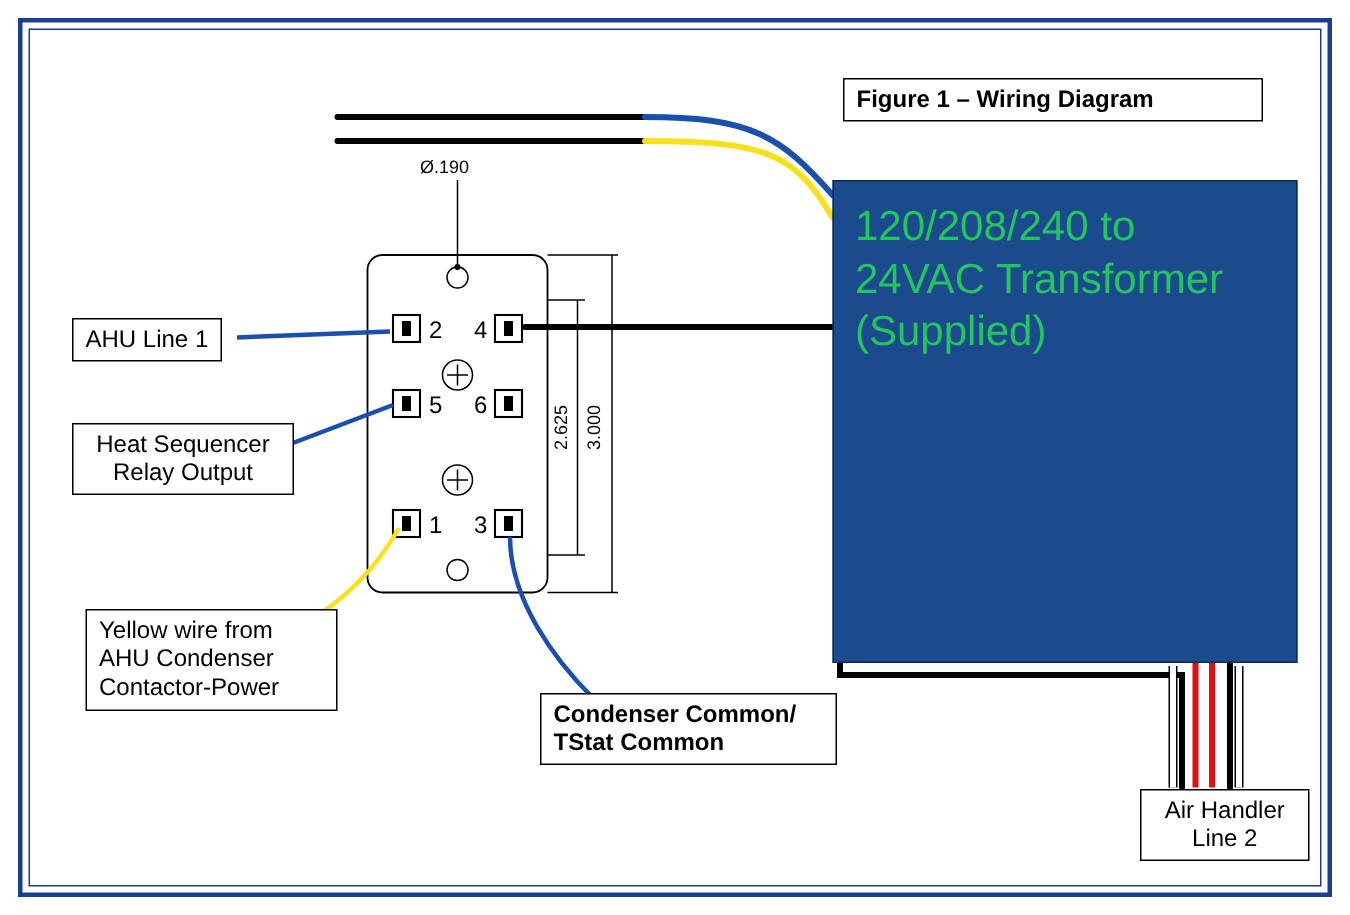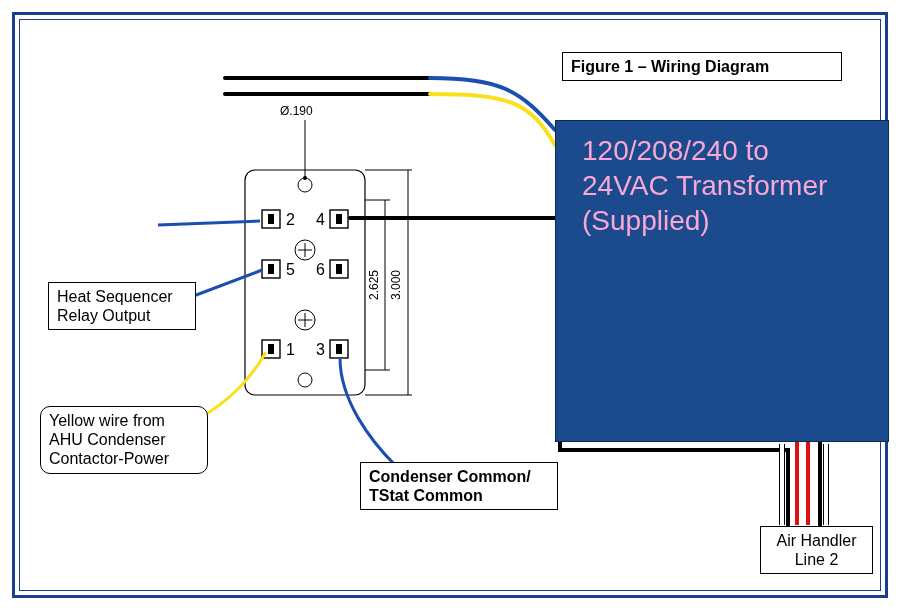--- a/index.html
+++ b/index.html
@@ -1,21 +1,21 @@
 <!DOCTYPE html>
 <html><head>
 <meta charset="utf-8">
 <style>
   html,body{margin:0;padding:0;width:900px;height:610px;font-family:Arial,Helvetica,sans-serif;}
   .canvas{position:relative;width:900px;height:610px;background:#fff;box-sizing:border-box;}
   .outer-border{position:absolute;left:12px;top:12px;right:12px;bottom:12px;border:3px solid #1a3d8f;}
   .inner-border{position:absolute;left:19px;top:19px;right:19px;bottom:19px;border:1px solid #1a3d8f;}
   .label-box{position:absolute;background:#fff;border:1px solid #000;font-size:16px;line-height:1.2;padding:4px 8px;}
   .label-box.bold{font-weight:bold;}
-  .transformer{position:absolute;background:#1b4b8c;border:1px solid #0d2a4f;color:#f9a8d4;font-size:28px;line-height:1.25;padding:12px 26px;text-align:left;}
+  .transformer{position:absolute;background:#1b4b8c;border:1px solid #0d2a4f;color:#22c55e;font-size:28px;line-height:1.25;padding:12px 14px;text-align:left;}
   svg.overlay{position:absolute;left:0;top:0;width:900px;height:610px;pointer-events:none;}
   .relay-body{fill:#fff;stroke:#000;stroke-width:1.2;}
   .pin{fill:#fff;stroke:#000;stroke-width:1.4;}
   .pin-lbl{font:16px Arial;fill:#000;}
   .dim-lbl{font:12px Arial;fill:#000;}
   .dim-line{stroke:#000;stroke-width:1;}
   .wire-black{stroke:#000;stroke-width:4;fill:none;stroke-linecap:round;}
   .wire-blue{stroke:#1a4fb0;stroke-width:4;fill:none;stroke-linecap:round;}
   .wire-yellow{stroke:#f8e11a;stroke-width:4;fill:none;stroke-linecap:round;}
   .wire-red{stroke:#d11;stroke-width:4;fill:none;}
@@ -111,24 +111,25 @@
     <line class="callout-blue" x1="158" y1="225" x2="260" y2="221"></line>
     <line class="callout-blue" x1="183" y1="300" x2="262" y2="270"></line>
     <path class="callout-yellow" d="M200 418 C230 400 250 380 266 352"></path>
     <path class="callout-blue" d="M340 358 C340 400 370 440 395 465"></path>
 
   </svg>
 
   <div class="label-box bold" style="left:562px;top:52px;width:262px;">Figure 1 – Wiring Diagram</div>
 
 
+  <div class="label-box" style="left:48px;top:212px;">AHU Line 1</div>
 
-  <div class="label-box" style="left:48px;top:282px;width:130px;">Heat Sequencer Relay Output</div>
+  <div class="label-box" style="left:48px;top:282px;width:130px;text-align:center;">Heat Sequencer Relay Output</div>
 
-  <div class="label-box" style="left:40px;top:406px;width:150px;border-radius:10px;">Yellow wire from AHU Condenser Contactor-Power</div>
+  <div class="label-box" style="left:57px;top:406px;width:150px;">Yellow wire from AHU Condenser Contactor-Power</div>
 
   <div class="label-box" style="left:360px;top:462px;width:180px;font-weight:bold;">Condenser Common/ TStat Common</div>
 
   <div class="label-box" style="left:760px;top:526px;width:95px;text-align:center;">Air Handler Line 2</div>
 
   <div class="transformer" style="left:555px;top:120px;width:280px;height:296px;">120/208/240 to 24VAC Transformer (Supplied)</div>
 
 </div>
 
 </body></html>

